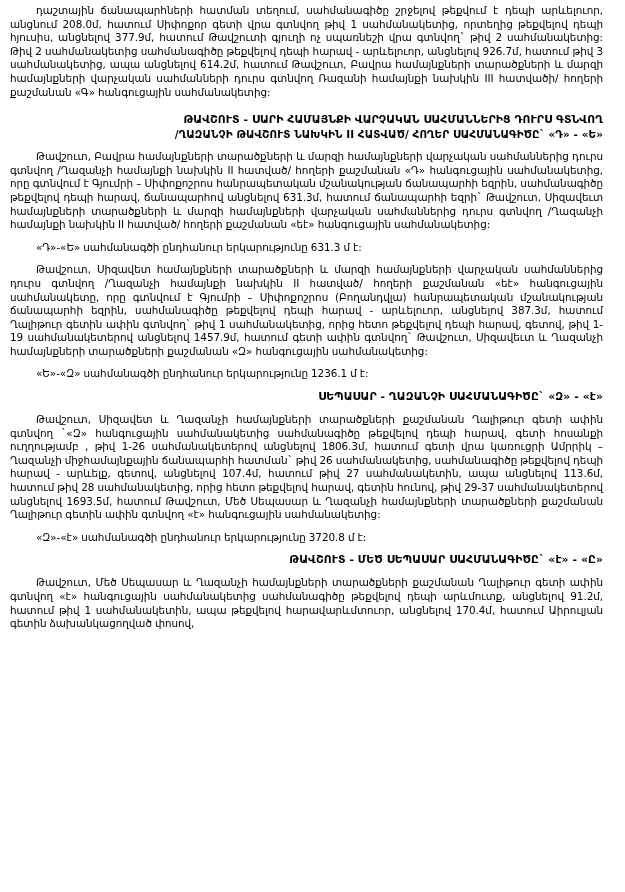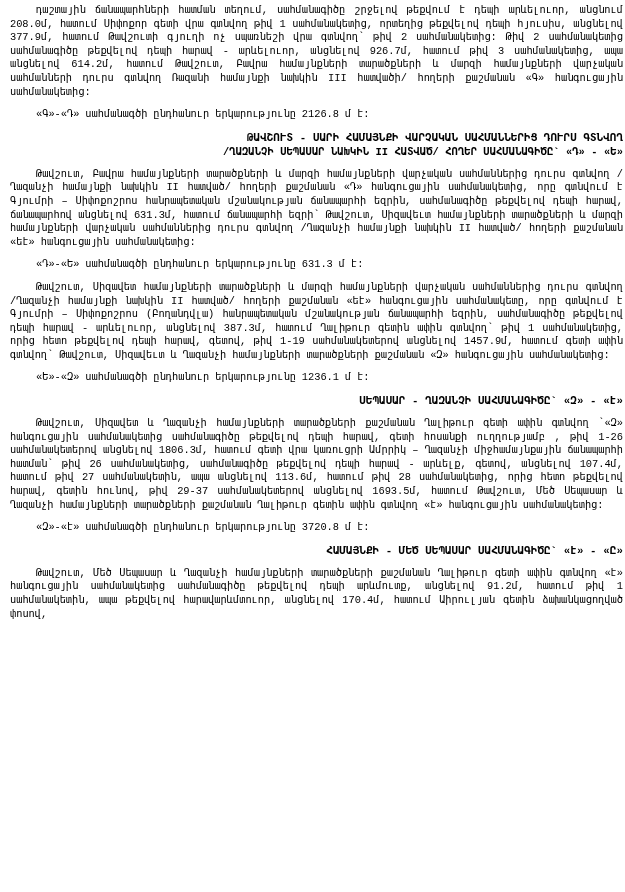--- a/index.html
+++ b/index.html
@@ -15,23 +15,22 @@
     overflow: hidden;
   }
   .page {
     position: relative;
     width: 625px;
     height: 892px;
     padding: 0;
     box-sizing: border-box;
   }
   .doc {
-    padding: 4px 2px 0 10px;
+    padding: 4px 22px 0 10px;
     box-sizing: border-box;
-    font-family: Liberation Mono, monospace;
   }
   p {
     margin: 0 0 0 0;
     text-align: justify;
     font-size: 10.4px;
     line-height: 13.6px;
     text-indent: 26px;
     letter-spacing: -0.05px;
     word-spacing: -0.2px;
   }
@@ -59,25 +58,24 @@
   .block { margin-bottom: 0; }
 </style>
 </head>
 <body>
 
 <div class="page">
   <div class="doc">
 
     <p class="block">դաշտային ճանապարհների հատման տեղում, սահմանագիծը շրջելով թեքվում է դեպի արևելուոր, անցնում 208.0մ, հատում Սիփոքոր գետի վրա գտնվող թիվ 1 սահմանակետից, որտեղից թեքվելով դեպի հյուսիս, անցնելով 377.9մ, հատում Թավշուտի գյուղի ոչ սպառնեշի վրա գտնվող` թիվ 2 սահմանակետից: Թիվ 2 սահմանակետից սահմանագիծը թեքվելով դեպի հարավ - արևելուոր, անցնելով 926.7մ, հատում թիվ 3 սահմանակետից, ապա անցնելով 614.2մ, հատում Թավշուտ, Բավրա համայնքների տարածքների և մարզի համայնքների վարչական սահմանների դուրս գտնվող Ռազանի համայնքի նախկին III հատվածի/ հողերի քաշմանան «Գ» հանգուցային սահմանակետից:</p>
     <div class="gap-sm"></div>
-    <p class="quote">«Գ»-«Դ» սահմանագծի ընդհանուր երկարությունը 2126.8 մ է:</p>
 
     <div class="heading">
       <div>ԹԱՎՇՈՒՏ - ՍԱՐԻ ՀԱՄԱՅՆՔԻ ՎԱՐՉԱԿԱՆ ՍԱՀՄԱՆՆԵՐԻՑ ԴՈՒՐՍ ԳՏՆՎՈՂ</div>
-      <div class="sub">/ՂԱԶԱՆՉԻ ՍԵՊԱՍԱՐ ՆԱԽԿԻՆ II ՀԱՏՎԱԾ/ ՀՈՂԵՐ  ՍԱՀՄԱՆԱԳԻԾԸ` «Դ» - «Ե»</div>
+      <div class="sub">/ՂԱԶԱՆՉԻ ԹԱՎՇՈՒՏ ՆԱԽԿԻՆ II ՀԱՏՎԱԾ/ ՀՈՂԵՐ  ՍԱՀՄԱՆԱԳԻԾԸ` «Դ» - «Ե»</div>
     </div>
 
     <div class="gap-sm"></div>
     <p class="block">Թավշուտ, Բավրա համայնքների տարածքների և մարզի համայնքների վարչական սահմաններից դուրս գտնվող /Ղազանչի համայնքի նախկին II հատված/ հողերի քաշմանան «Դ» հանգուցային սահմանակետից, որը գտնվում է Գյումրի – Սիփոքոշրոս հանրապետական մշանակության ճանապարհի եզրին, սահմանագիծը թեքվելով դեպի հարավ, ճանապարհով անցնելով 631.3մ, հատում ճանապարհի եզրի` Թավշուտ, Սիզավեւտ համայնքների տարածքների և մարզի համայնքների վարչական սահմաններից դուրս գտնվող /Ղազանչի համայնքի նախկին II հատված/ հողերի քաշմանան «եէ» հանգուցային սահմանակետից:</p>
     <div class="gap-sm"></div>
     <p class="quote">«Դ»-«Ե» սահմանագծի ընդհանուր երկարությունը 631.3 մ է:</p>
 
 
     <div class="gap-sm"></div>
     <p class="block">Թավշուտ, Սիզավետ համայնքների տարածքների և մարզի համայնքների վարչական սահմաններից դուրս գտնվող /Ղազանչի համայնքի նախկին II հատված/ հողերի քաշմանան «եէ» հանգուցային սահմանակետը, որը գտնվում է Գյումրի – Սիփոքոշրոս (Բողանդվլա) հանրապետական մշանակության ճանապարհի եզրին, սահմանագիծը թեքվելով դեպի հարավ - արևելուոր, անցնելով 387.3մ, հատում Ղալիթուր գետին ափին գտնվող` թիվ 1 սահմանակետից, որից հետո թեքվելով դեպի հարավ, գետով, թիվ 1-19 սահմանակետերով անցնելով 1457.9մ, հատում գետի ափին գտնվող` Թավշուտ, Սիզավեւտ և Ղազանչի համայնքների տարածքների քաշմանան «Զ» հանգուցային սահմանակետից:</p>
@@ -87,20 +85,20 @@
     <div class="heading">
       <div>ՍԵՊԱՍԱՐ - ՂԱԶԱՆՉԻ ՍԱՀՄԱՆԱԳԻԾԸ` «Զ» - «է»</div>
     </div>
 
     <div class="gap-sm"></div>
     <p class="block">Թավշուտ, Սիզավետ և Ղազանչի համայնքների տարածքների քաշմանան Ղալիթուր գետի ափին գտնվող `«Զ» հանգուցային սահմանակետից սահմանագիծը թեքվելով դեպի հարավ, գետի հոսանքի ուղղությամբ , թիվ 1-26 սահմանակետերով անցնելով 1806.3մ, հատում գետի վրա կառուցրի Ամրրիկ – Ղազանչի միջհամայնքային ճանապարհի հատման` թիվ 26 սահմանակետից, սահմանագիծը թեքվելով դեպի հարավ - արևելք, գետով, անցնելով 107.4մ, հատում թիվ 27 սահմանակետին, ապա անցնելով 113.6մ, հատում թիվ 28 սահմանակետից, որից հետո թեքվելով հարավ, գետին հունով, թիվ 29-37 սահմանակետերով անցնելով 1693.5մ, հատում Թավշուտ, Մեծ Սեպասար և Ղազանչի համայնքների տարածքների քաշմանան Ղալիթուր գետին ափին գտնվող «է» հանգուցային սահմանակետից:</p>
     <div class="gap-sm"></div>
     <p class="quote">«Զ»-«է» սահմանագծի ընդհանուր երկարությունը 3720.8 մ է:</p>
 
     <div class="heading">
-      <div>ՀԱՄԱՅՆՔԻ - ՄԵԾ ՍԵՊԱՍԱՐ ՍԱՀՄԱՆԱԳԻԾԸ` «է» - «Ը»</div>
+      <div>ԹԱՎՇՈՒՏ - ՄԵԾ ՍԵՊԱՍԱՐ ՍԱՀՄԱՆԱԳԻԾԸ` «է» - «Ը»</div>
     </div>
 
     <div class="gap-sm"></div>
     <p class="block">Թավշուտ, Մեծ Սեպասար և Ղազանչի համայնքների տարածքների քաշմանան Ղալիթուր գետի ափին գտնվող «է» հանգուցային սահմանակետից սահմանագիծը թեքվելով դեպի արևմուտք,  անցնելով 91.2մ, հատում թիվ 1 սահմանակետին, ապա թեքվելով հարավարևմտուոր, անցնելով 170.4մ, հատում Աիրուլյան գետին ձախանկացողված փոսով,</p>
 
   </div>
 </div>
 
 </body></html>

